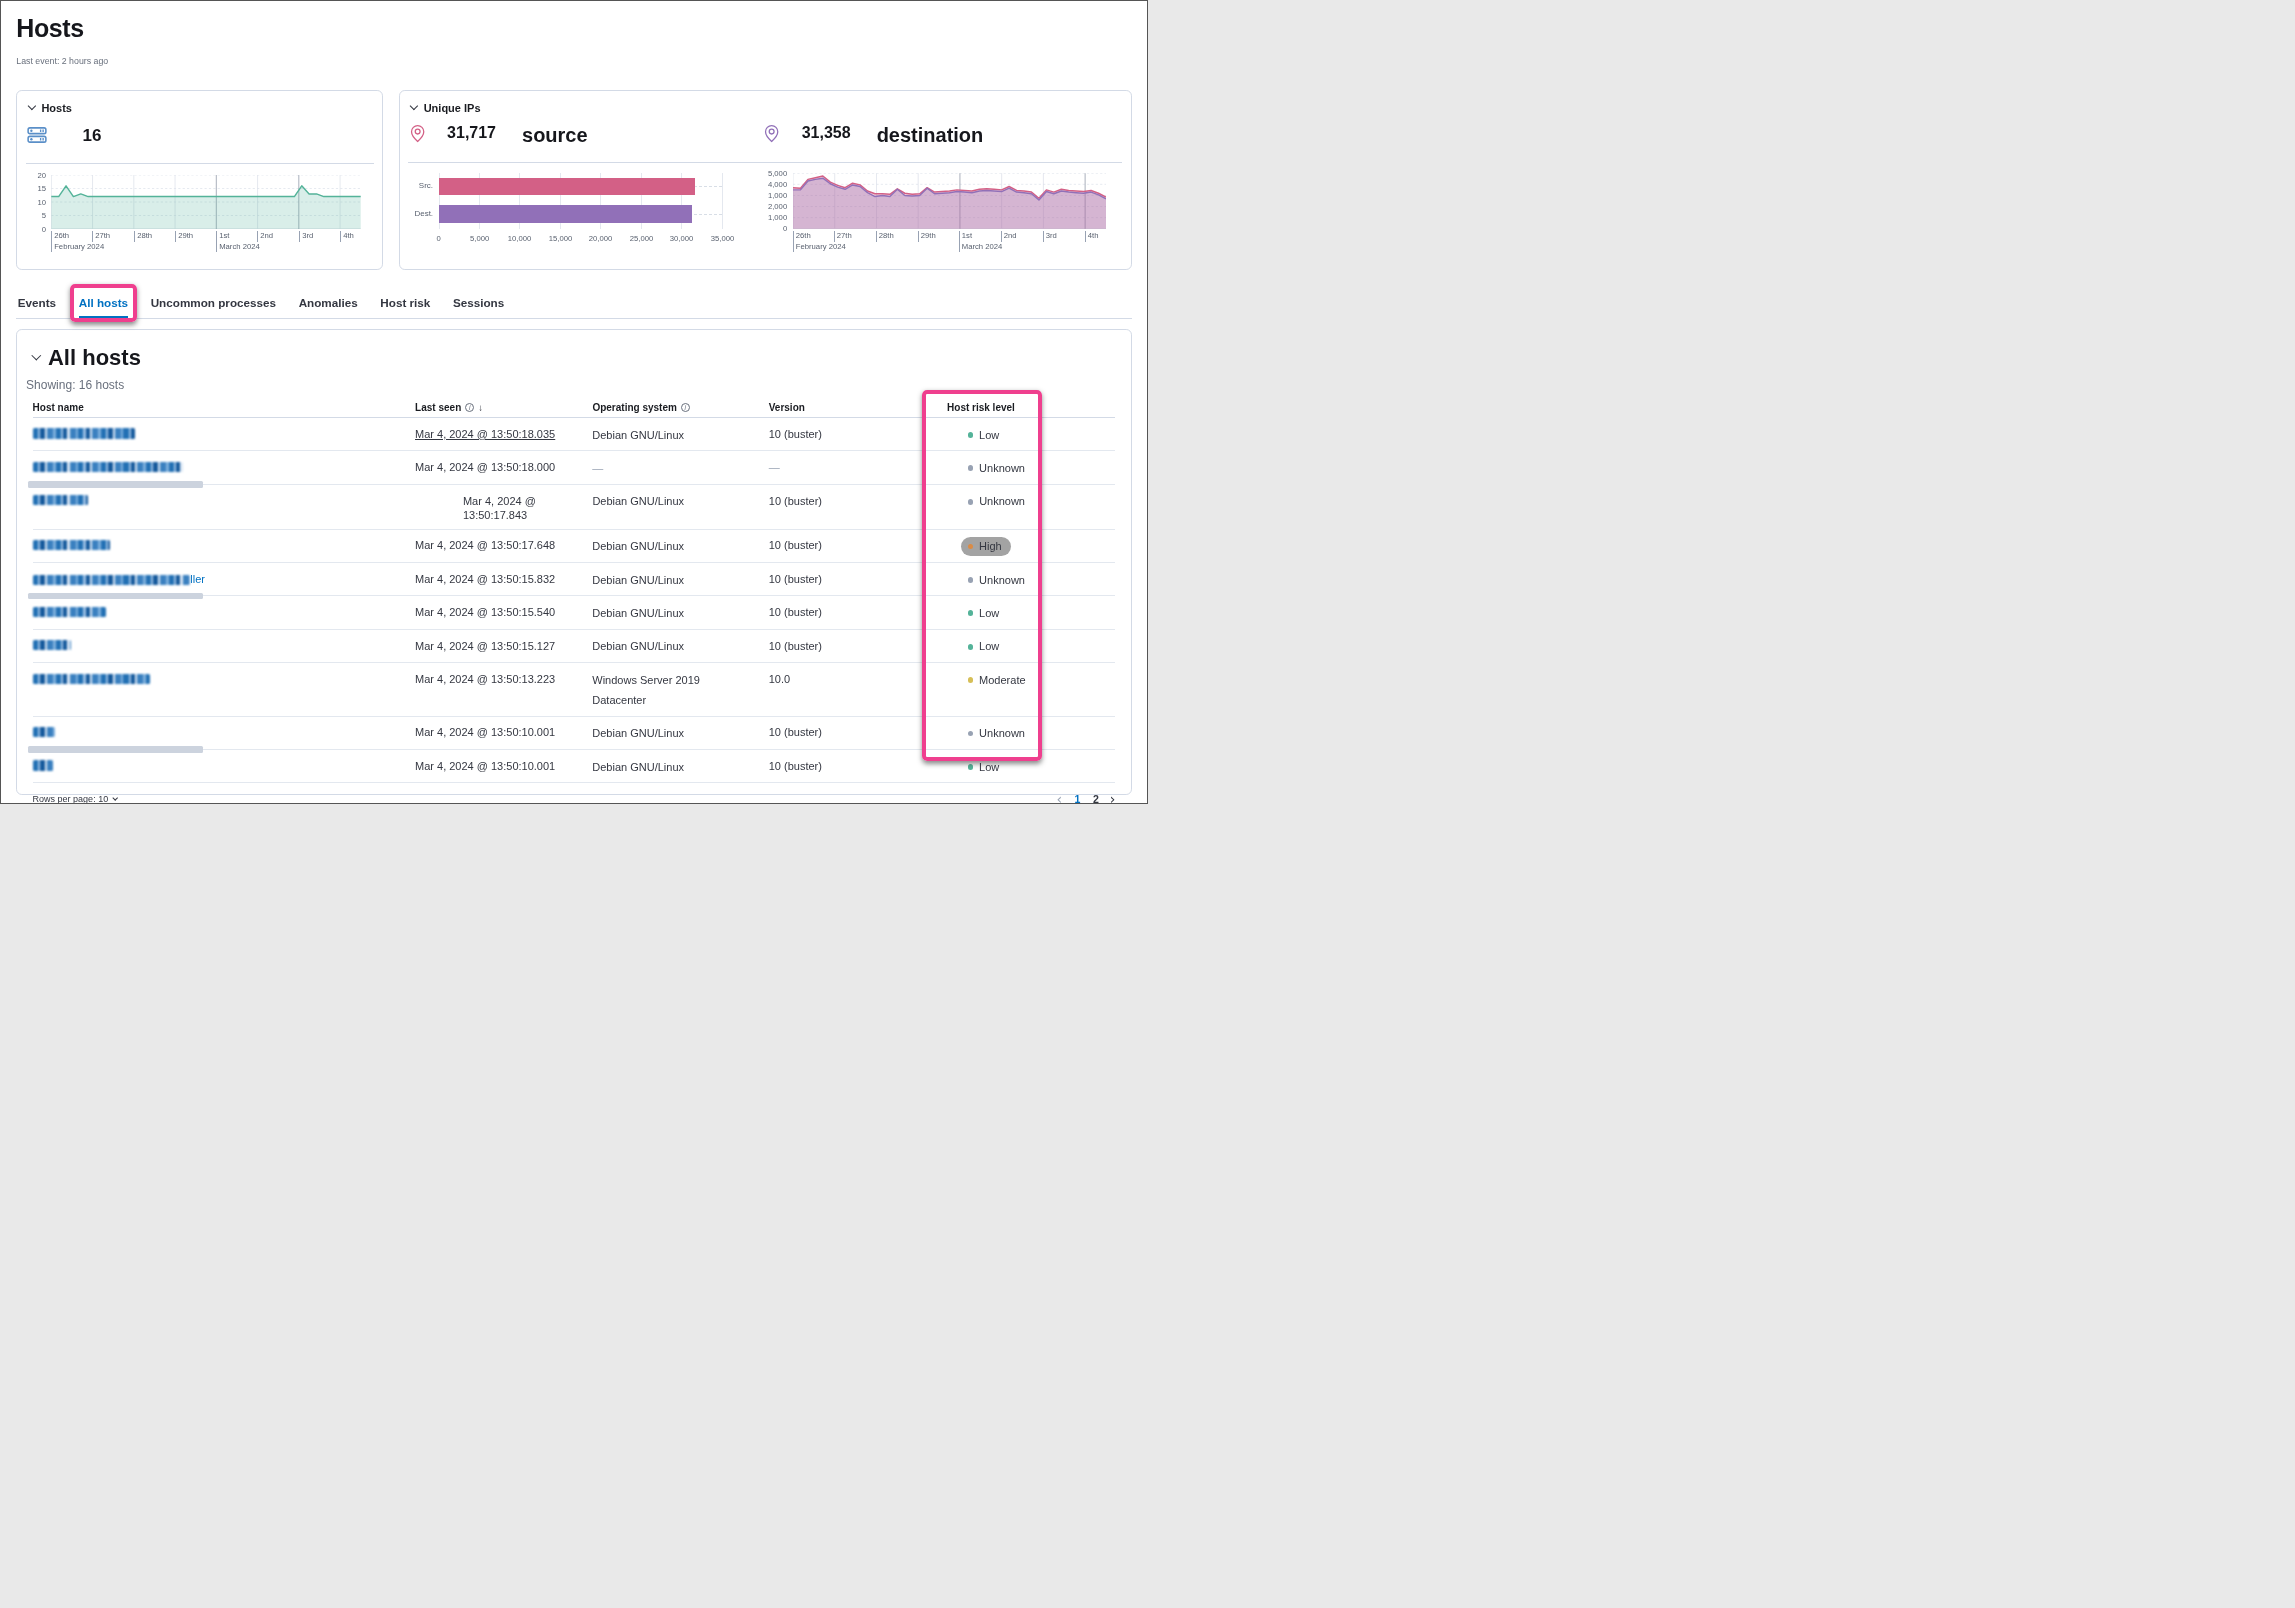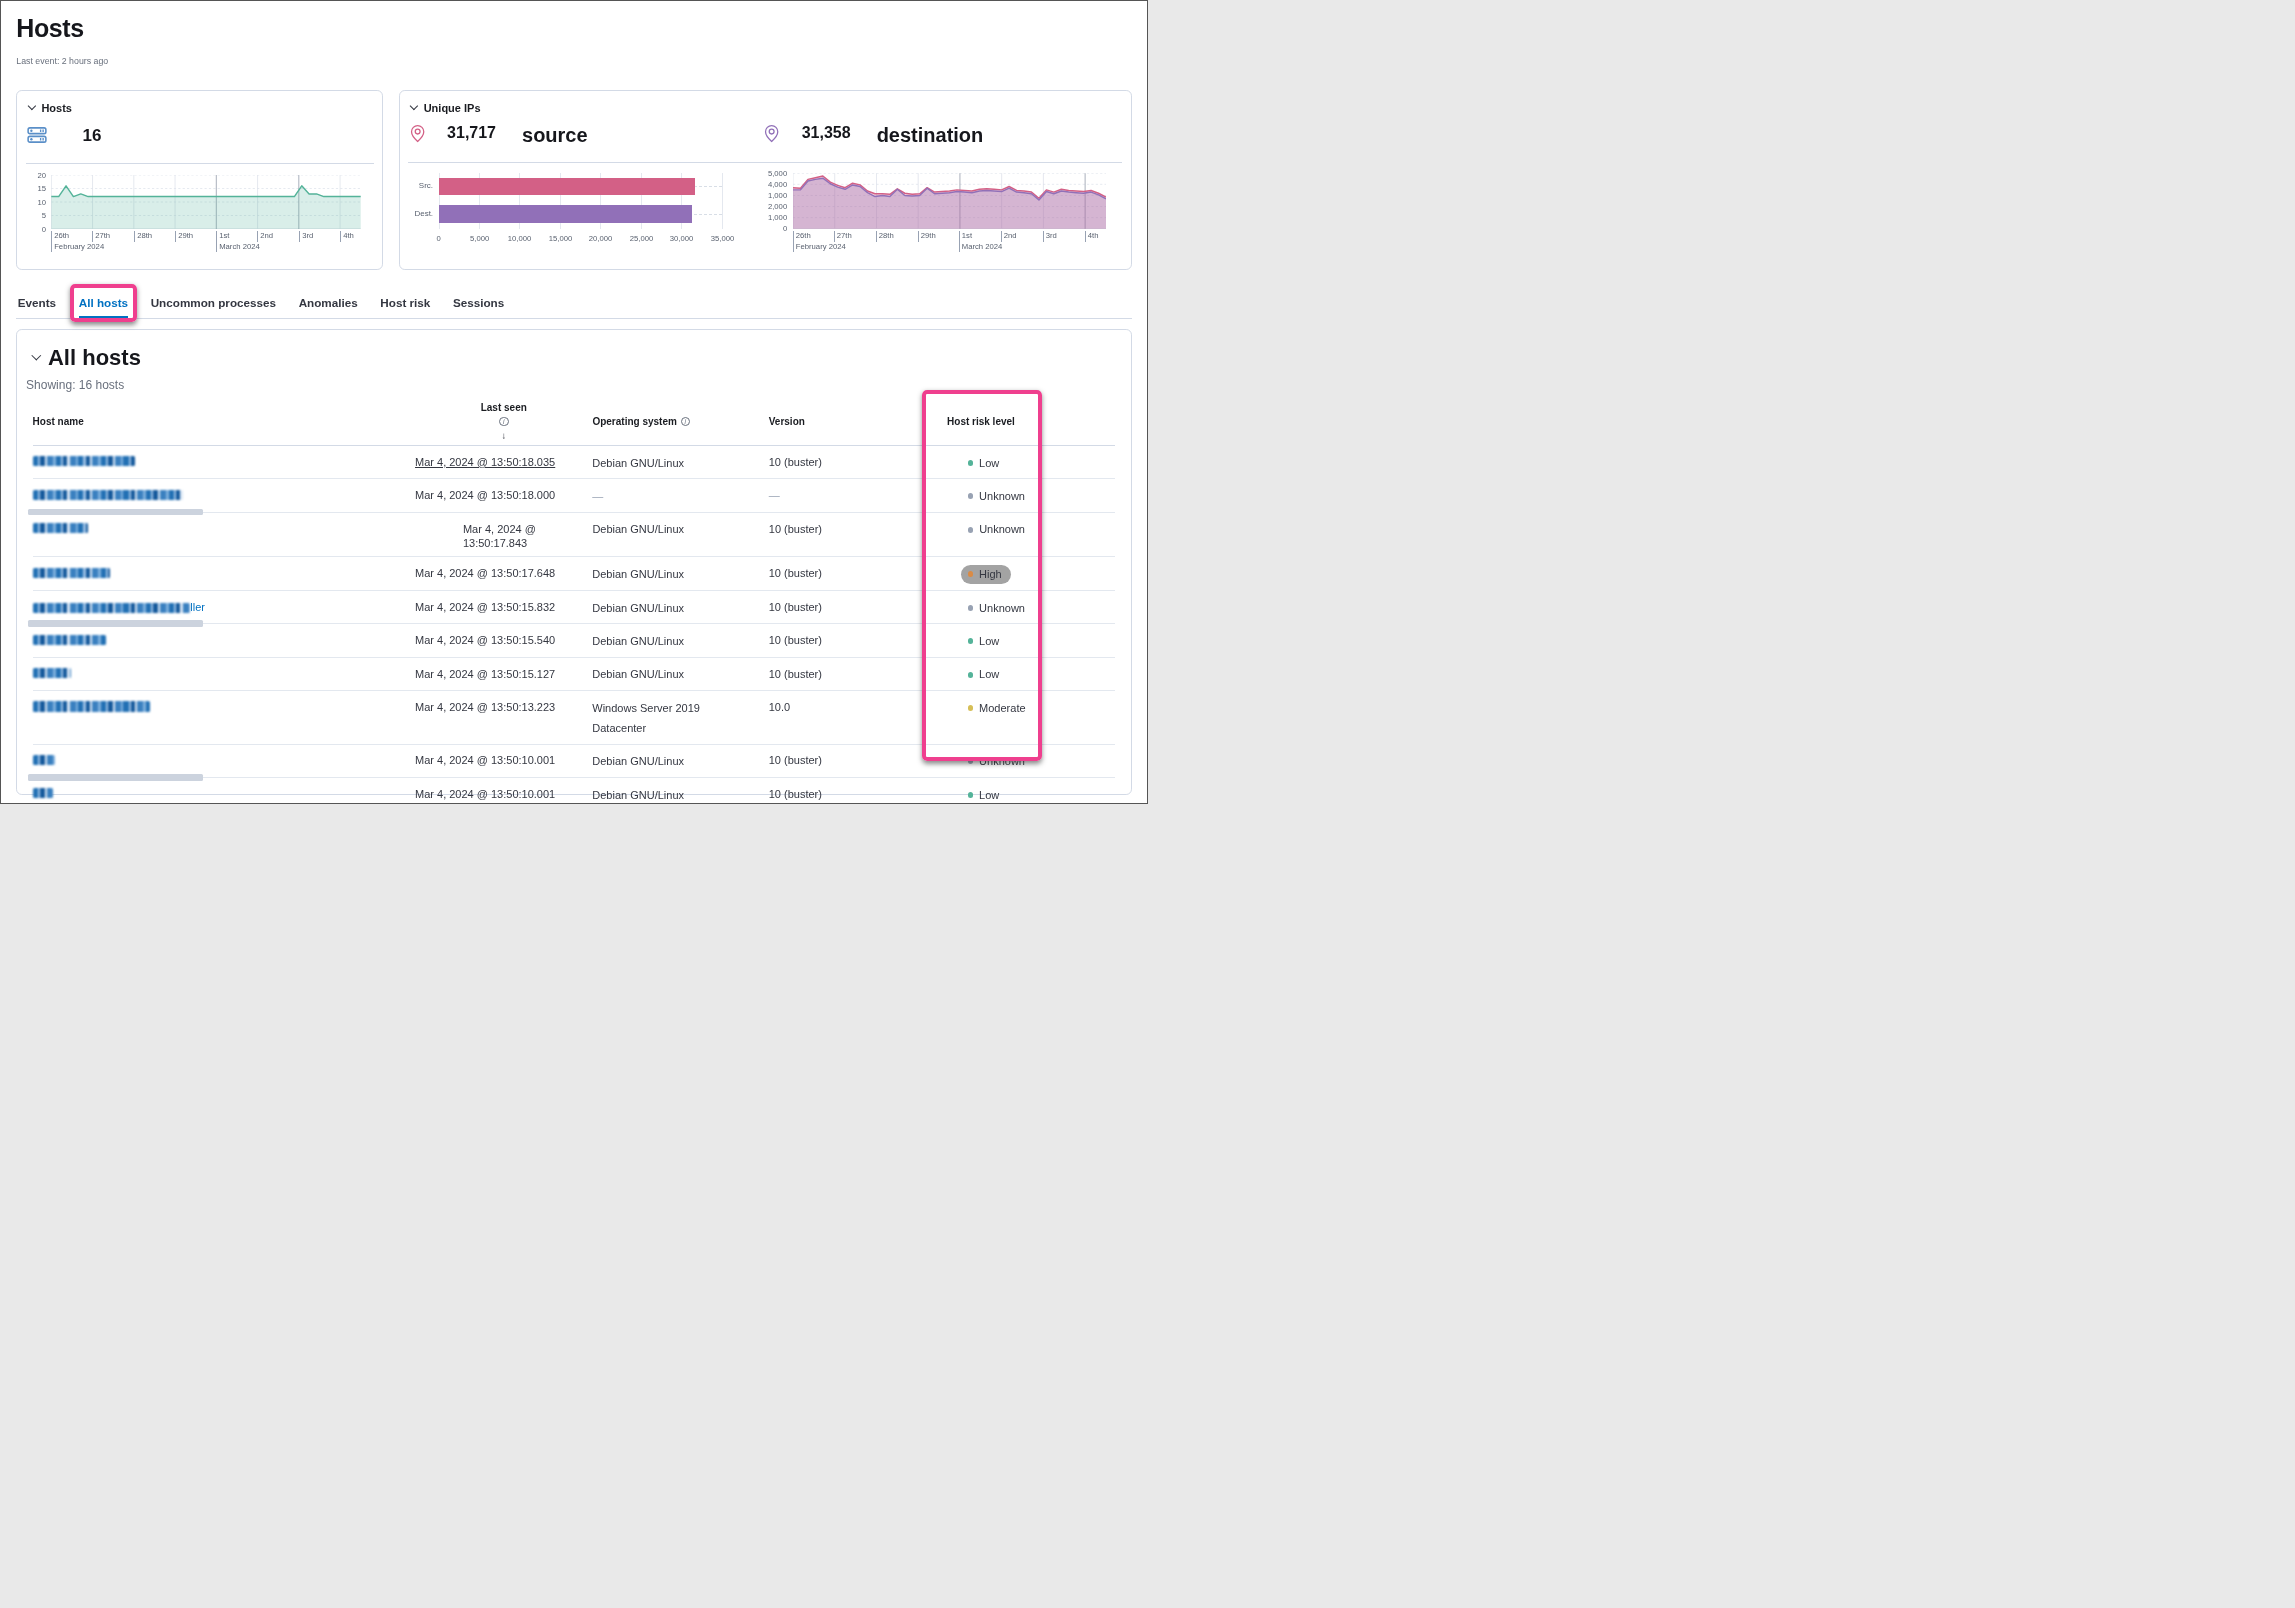--- a/index.html
+++ b/index.html
@@ -293,21 +293,21 @@
         <span class="chev"></span>
         <span class="tp-title">All hosts</span>
       </div>
       <div class="tp-showing">Showing: 16 hosts</div>
 
       <div class="tbl">
         <div class="thead" id="thead">
             <div class="th" style="width: 384px;">
               <span>Host name</span>
             </div>
-            <div class="th" style="width: 178px; flex-direction: column;">
+            <div class="th" style="width: 178px;">
               <span>Last seen</span>
               <span class="info-i">i</span>
               <span class="sort-arrow">↓</span>
             </div>
             <div class="th" style="width: 177px;">
               <span>Operating system</span>
               <span class="info-i">i</span>
             </div>
             <div class="th" style="width: 179px;">
               <span>Version</span>

